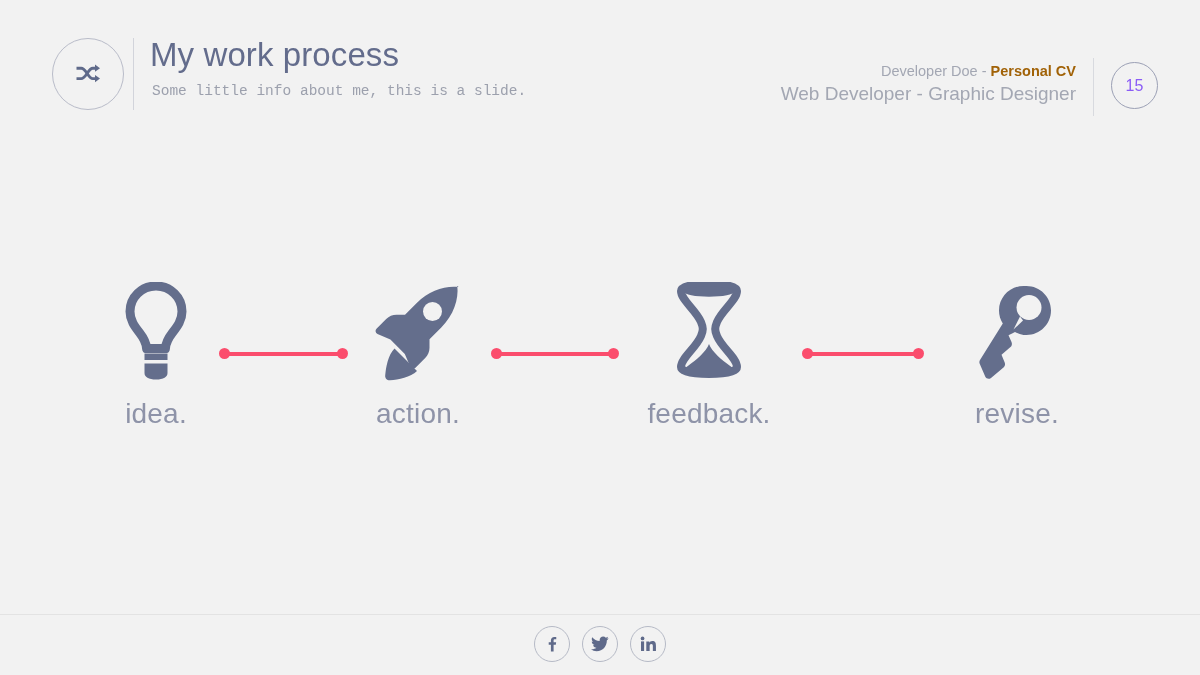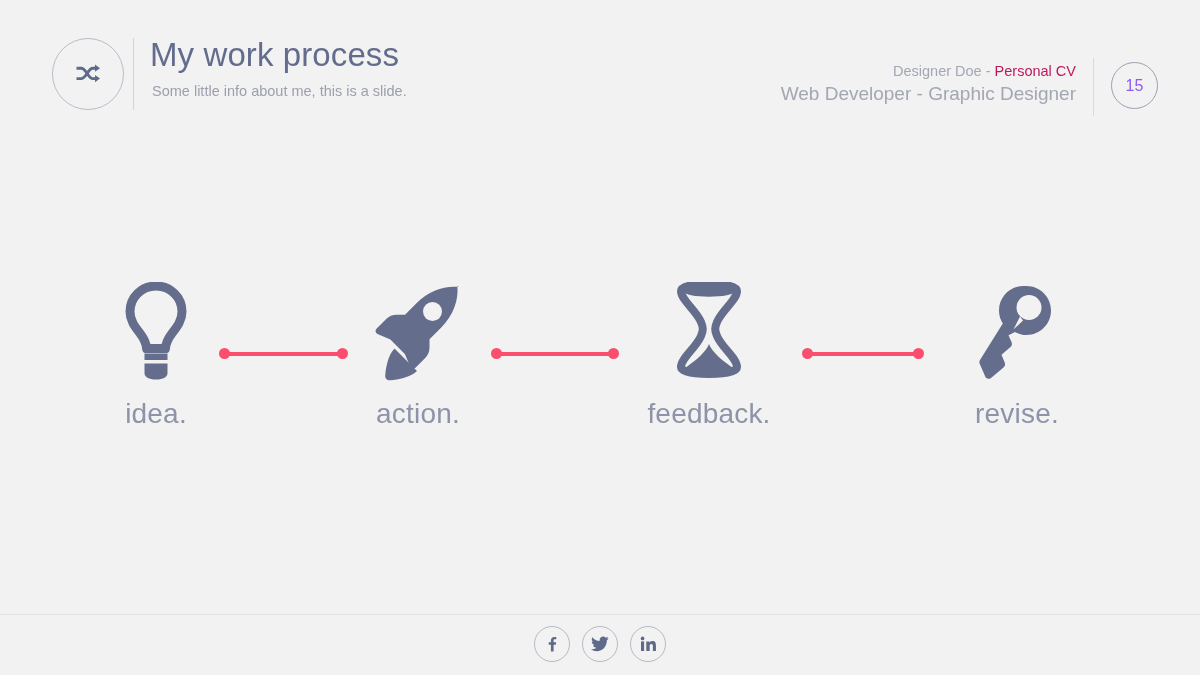--- a/index.html
+++ b/index.html
@@ -60,36 +60,37 @@
     margin: 0;
     white-space: nowrap;
   }
   .slide-subtitle {
     font-size: 14.5px;
     font-weight: 400;
     line-height: 22px;
     color: #9ca0ad;
     margin: 3px 0 0 2px;
     white-space: nowrap;
+    font-family: Liberation Mono, monospace;
   }
   .cv-meta {
     position: absolute;
     right: 124px;
     top: 60px;
     text-align: right;
   }
   .cv-line1 {
     font-size: 14.5px;
     line-height: 23px;
     color: #a3a7b3;
     white-space: nowrap;
   }
   .cv-line1 strong {
-    color: #be185d;
-    font-weight: 400;
+    color: #a16207;
+    font-weight: 700;
   }
   .cv-line2 {
     font-size: 19px;
     line-height: 22px;
     color: #a3a7b3;
     white-space: nowrap;
   }
   .meta-divider {
     position: absolute;
     right: 106px;
@@ -222,21 +223,21 @@
   </div>
 
   <div class="header-divider"></div>
 
   <div class="title-block">
     <h1 class="slide-title">My work process</h1>
     <div class="slide-subtitle">Some little info about me, this is a slide.</div>
   </div>
 
   <div class="cv-meta">
-    <div class="cv-line1"><span>Designer Doe</span><span> - </span><strong>Personal CV</strong></div>
+    <div class="cv-line1"><span>Developer Doe</span><span> - </span><strong>Personal CV</strong></div>
     <div class="cv-line2">Web Developer - Graphic Designer</div>
   </div>
 
   <div class="meta-divider"></div>
 
   <div class="page-circle">15</div>
 </div>
 
 <div class="process">
 

